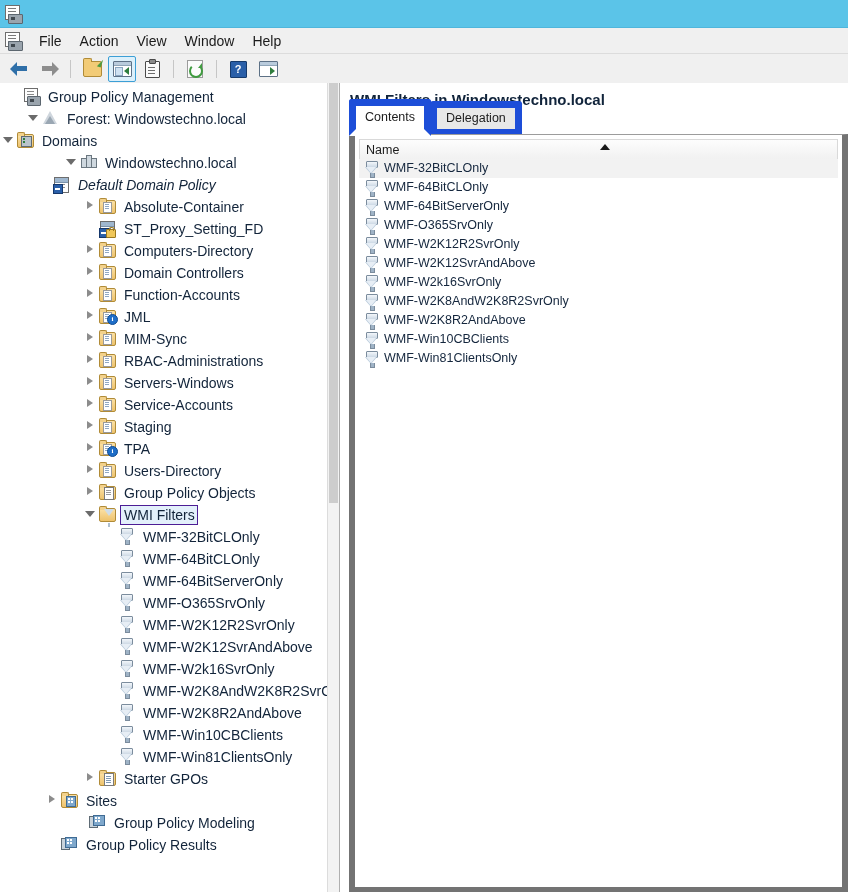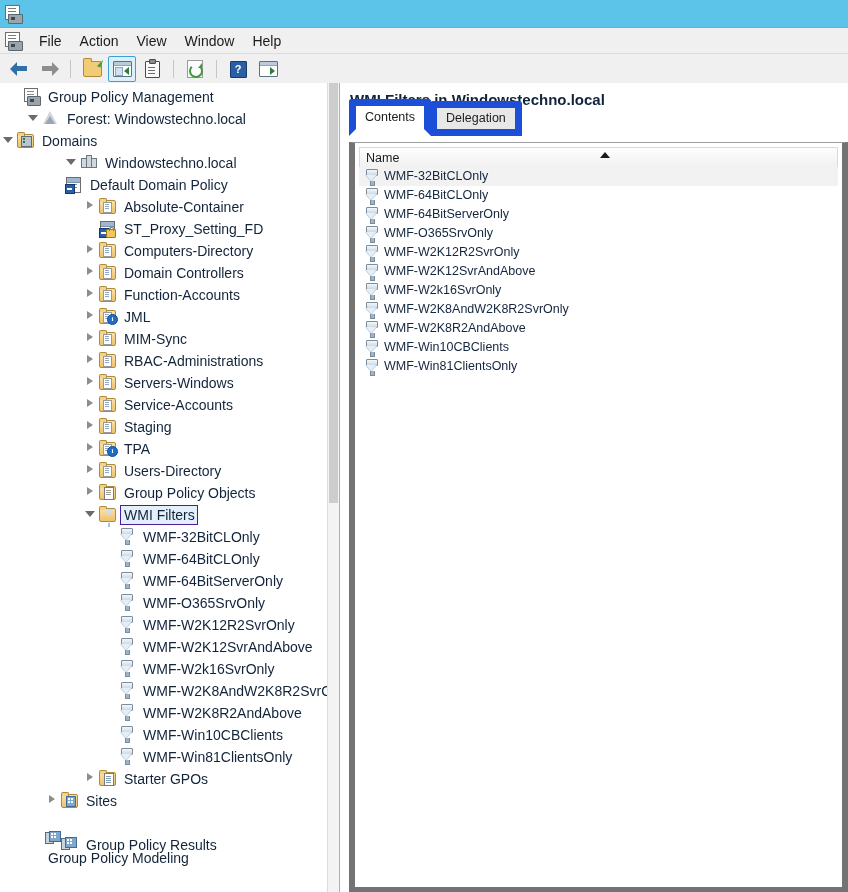--- a/index.html
+++ b/index.html
@@ -485,21 +485,21 @@
     z-index: 2;
     padding-top: 4px;
     padding-bottom: 5px;
   }
   .tab-body {
     border: 6px solid #737373;
     border-top: 1px solid #9c9c9c;
     background: #ffffff;
     position: absolute;
     left: 9px; right: 0px; top: 51px; bottom: -1px;
-    margin-top: 8px;
+    margin-top: 0;
   }
   .list-header {
     height: 19px;
     background: linear-gradient(#fdfdfd, #f1f1f1);
     border-bottom: 1px solid #d6d6d6;
     display: flex; align-items: center;
     position: relative;
     margin: 4px 4px 0 4px;
     border: 1px solid #d9d9d9;
     border-bottom: 1px solid #c9c9c9;
@@ -642,21 +642,21 @@
             </span>
             <span class="ico">
               <span class="i-domain">
                 <span class="b1"></span>
                 <span class="b2"></span>
                 <span class="b3"></span>
               </span>
             </span>
             <span class="lbl">Windowstechno.local</span>
           </div>
-          <div class="tnode" style="padding-left: 48px;">
+          <div class="tnode" style="padding-left: 36px; font-style: italic;">
             <span class="exp"></span>
             <span class="ico">
               <span class="i-gpo">
                 <span class="hdr"></span>
                 <span class="ln"></span>
                 <span class="shortcut"></span>
               </span>
             </span>
             <span class="lbl">Default Domain Policy</span>
           </div>
@@ -964,21 +964,21 @@
             <span class="exp">
               <span class="tri-right hollow"></span>
             </span>
             <span class="ico">
               <span class="i-sites">
                 <span class="bld"></span>
               </span>
             </span>
             <span class="lbl">Sites</span>
           </div>
-          <div class="tnode" style="padding-left: 44px; flex-direction: column;">
+          <div class="tnode" style="padding-left: 72px;">
             <span class="exp"></span>
             <span class="ico">
               <span class="i-model">
                 <span class="pc"></span>
                 <span class="scr"></span>
               </span>
             </span>
             <span class="lbl">Group Policy Modeling</span>
           </div>
           <div class="tnode" style="padding-left: 44px;">

